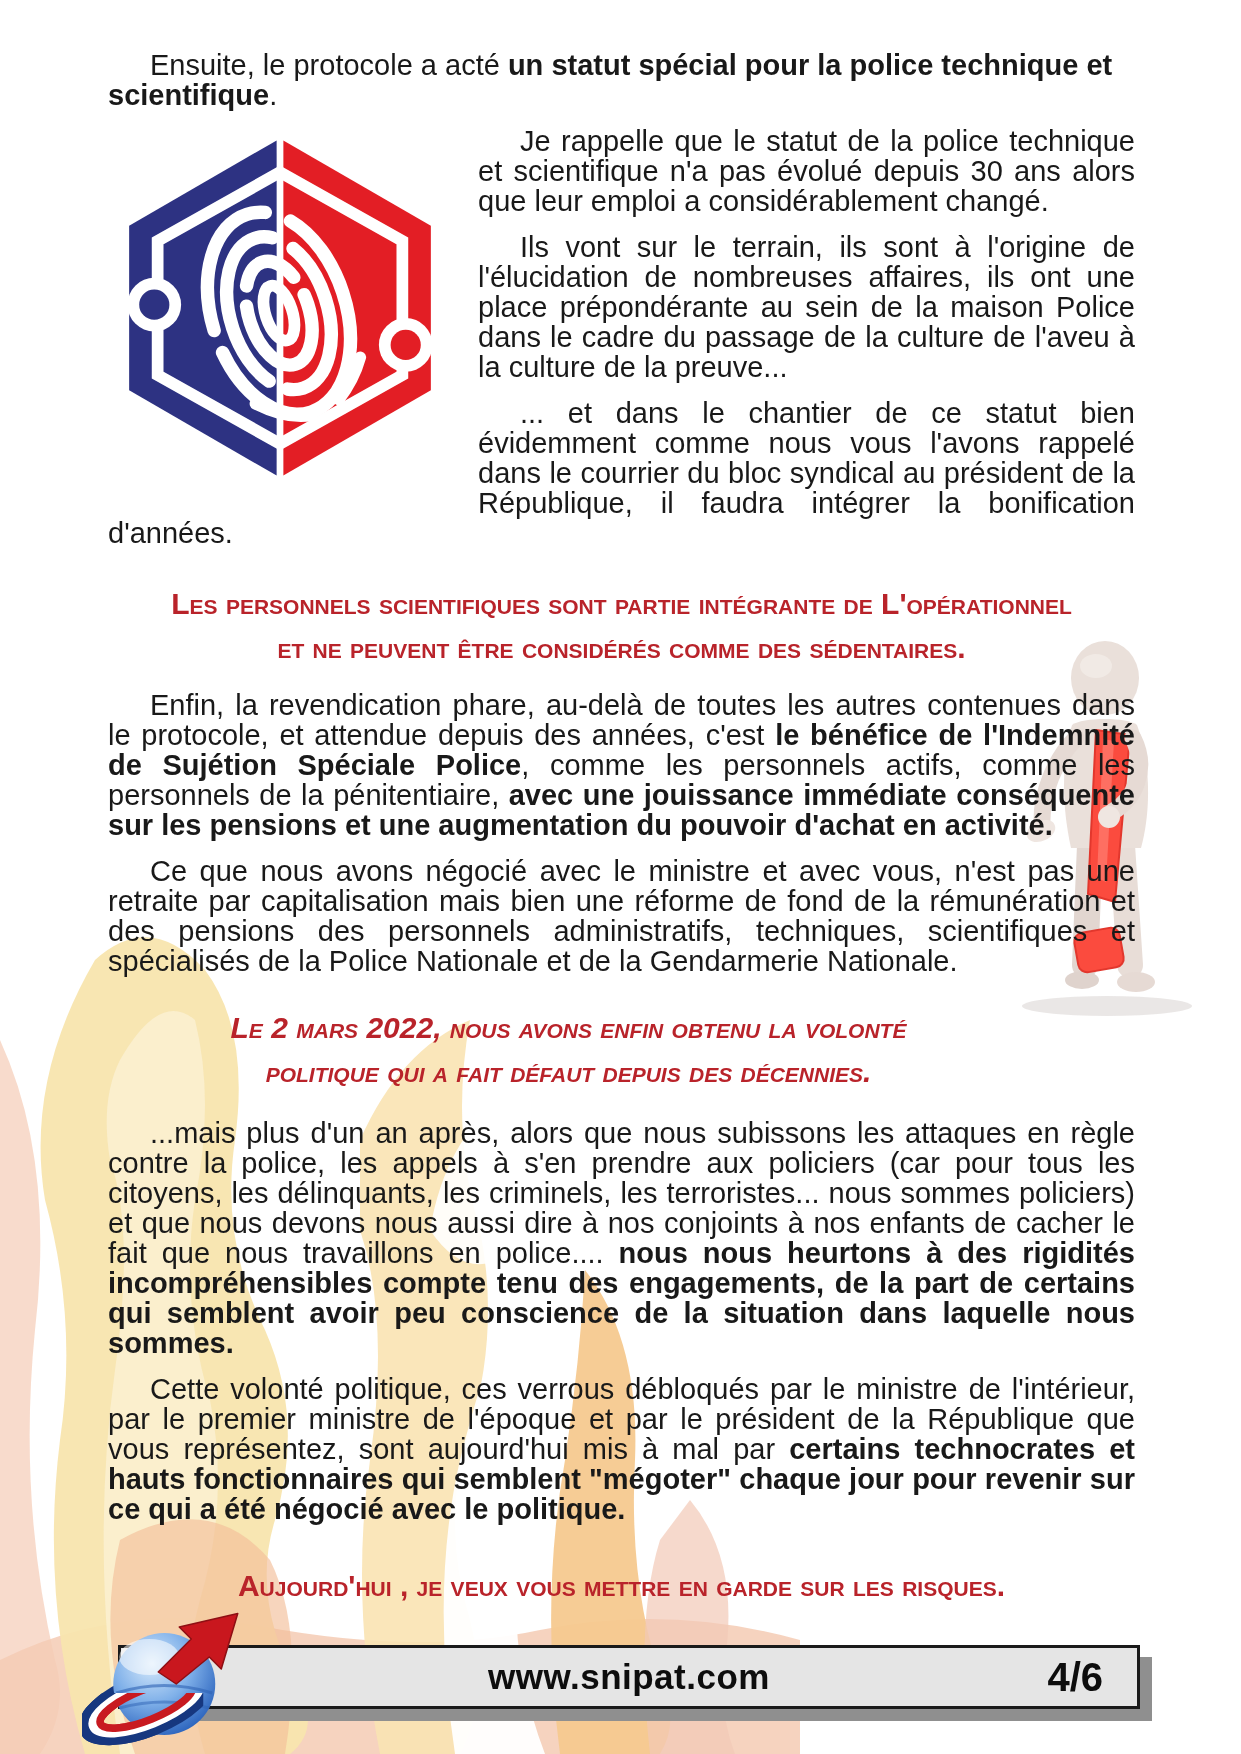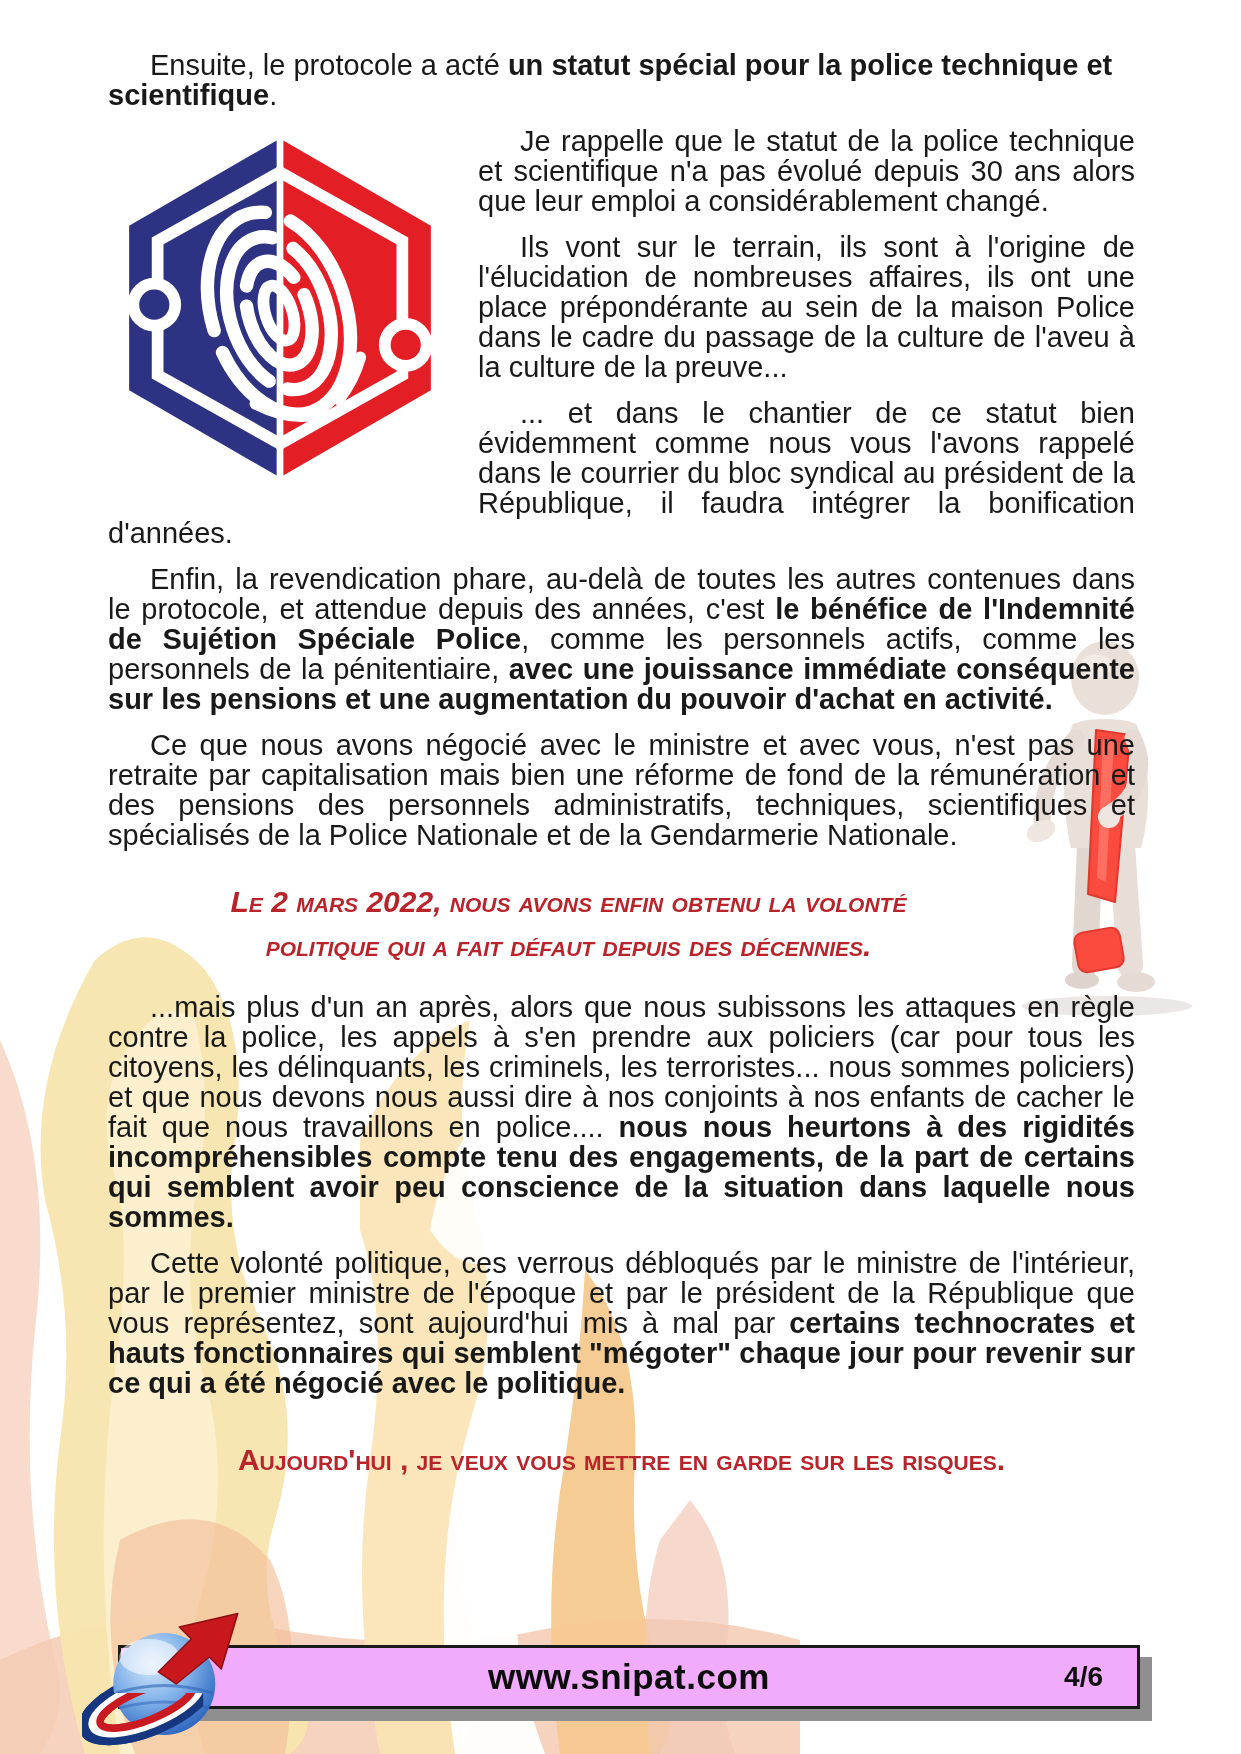--- a/index.html
+++ b/index.html
@@ -13,26 +13,26 @@
   .narrow{margin-right:120px;}
   .logo-float{float:left;width:352px;height:352px;margin:6px 16px 6px 2px;}
   .heading{display:flex;flex-direction:column;align-items:center;gap:12px;
            font-variant:small-caps;font-weight:bold;color:#B9232A;font-size:30px;line-height:32px;
            margin:0;clear:both;}
   .heading .hl{white-space:nowrap;}
   .h1{margin:40px 0 26px 0;}
   .h2{margin:36px 106px 30px 0;font-style:italic;}
   .h3{margin:46px 0 4px 0;}
   .figure-abs{position:absolute;left:1012px;top:630px;width:182px;height:392px;}
-  .footer-bar{position:absolute;left:118px;top:1645px;width:1016px;height:58px;background:#f0abfc;
+  .footer-bar{position:absolute;left:118px;top:1645px;width:1016px;height:58px;background:#e5e5e5;
               border:3px solid #1A1A1A;box-shadow:12px 12px 0 #8F8F8F;}
   .site{position:absolute;left:0;right:0;top:0;bottom:0;display:flex;align-items:center;justify-content:center;
         font-size:35px;font-weight:bold;color:#0d0d0d;letter-spacing:0.5px;}
   .pageno{position:absolute;right:34px;top:0;bottom:0;display:flex;align-items:center;
-          font-size:28px;font-weight:bold;color:#0d0d0d;}
+          font-size:40px;font-weight:bold;color:#0d0d0d;}
   .footer-logo{position:absolute;left:82px;top:1606px;width:160px;height:150px;}
 </style>
 </head>
 <body>
 
 <div class="page">
 
   <svg class="bg-flames" viewBox="0 0 800 854" aria-hidden="true">
     <path fill="#F6D2BF" opacity="0.8" d="M0,140 Q55,260 35,430 Q18,600 55,760 Q70,810 40,854 L0,854 Z"></path>
     <path fill="#F4CBB4" opacity="0.85" d="M0,854 L0,760 Q120,700 260,726 Q420,756 540,730 Q670,704 800,740 L800,854 Z"></path>
@@ -97,20 +97,24 @@
             <path d="M70,155 Q85,170 100,172" stroke-width="7"></path>
             <path d="M118,168 Q130,160 138,148" stroke-width="7"></path>
           </g>
         </svg>
       </div>
       <p class="body indent"><span>Je rappelle que le statut de la police technique et scientifique n'a pas évolué depuis 30 ans alors que leur emploi a considérablement changé.</span></p>
       <p class="body indent"><span>Ils vont sur le terrain, ils sont à l'origine de l'élucidation de nombreuses affaires, ils ont une place prépondérante au sein de la maison Police dans le cadre du passage de la culture de l'aveu à la culture de la preuve...</span></p>
       <p class="body indent"><span>... et dans le chantier de ce statut bien évidemment comme nous vous l'avons rappelé dans le courrier du bloc syndical au président de la République, il faudra intégrer la bonification d'années.</span></p>
     </div>
 
+    <h2 class="heading h1">
+      <span class="hl">Les personnels scientifiques sont partie intégrante de L'opérationnel</span>
+      <span class="hl">et ne peuvent être considérés comme des sédentaires.</span>
+    </h2>
 
     <p class="body indent narrow"><span>Enfin, la revendication phare, au-delà de toutes les autres contenues dans le protocole, et attendue depuis des années,  c'est </span><b>le bénéfice de l'Indemnité de Sujétion Spéciale Police</b><span>, comme les personnels actifs, comme les personnels de la pénitentiaire, </span><b>avec une jouissance immédiate conséquente sur les pensions et une augmentation du pouvoir d'achat en activité.</b></p>
 
     <p class="body indent narrow"><span>Ce que nous avons négocié avec le ministre et avec vous, n'est pas une retraite par capitalisation mais bien une réforme de fond de la rémunération et des pensions des personnels administratifs, techniques, scientifiques et spécialisés de la Police Nationale et de la Gendarmerie Nationale.</span></p>
 
     <h2 class="heading h2">
       <span class="hl">Le 2 mars 2022, nous avons enfin obtenu la volonté</span>
       <span class="hl">politique qui a fait défaut depuis des décennies.</span>
     </h2>
 

